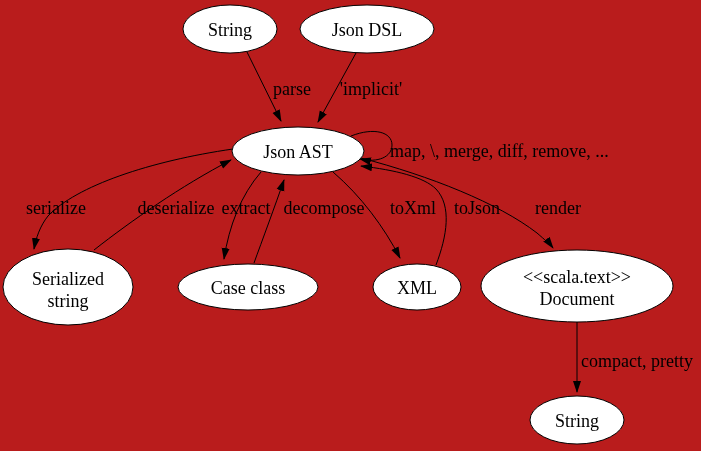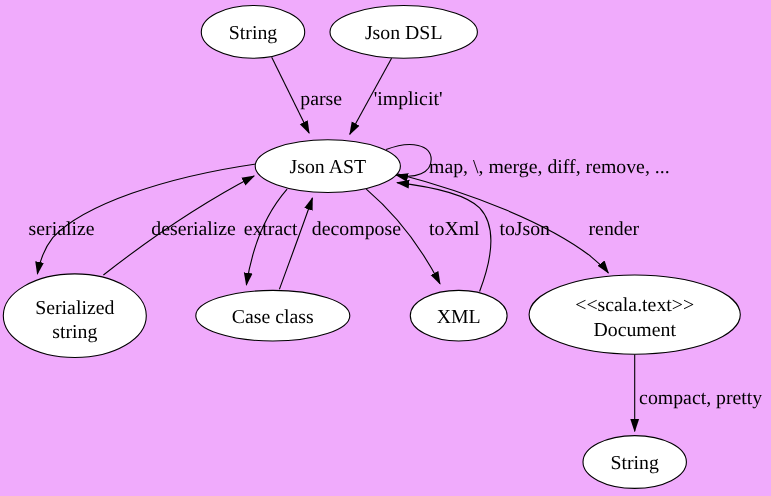--- a/index.html
+++ b/index.html
@@ -3,21 +3,21 @@
 <meta charset="utf-8">
 <style>
   html, body {
     margin: 0;
     padding: 0;
     background: #ffffff;
   }
   .diagram-canvas {
     width: 701px;
     height: 451px;
-    background: #f0abfc;
+    background: #b91c1c;
     position: relative;
   }
   svg { display: block; }
   .node-shape {
     fill: #ffffff;
     stroke: #000000;
     stroke-width: 1px;
   }
   .edge-path {
     fill: none;

